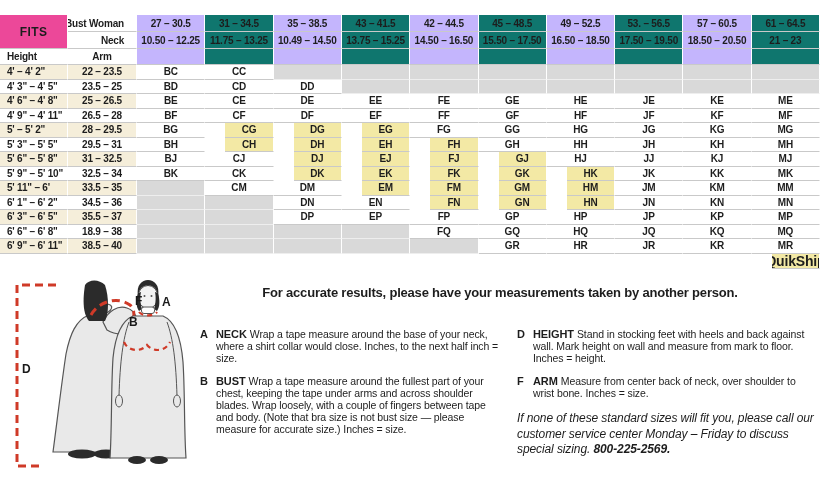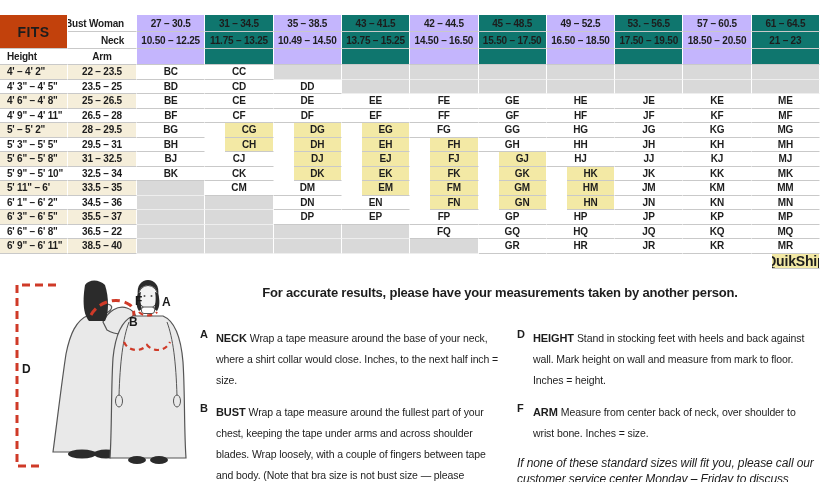--- a/index.html
+++ b/index.html
@@ -11,21 +11,21 @@
     display:grid;box-sizing:border-box;
     grid-template-columns:68px 69px repeat(10,1fr);
     grid-template-rows:15px 17px 17px 16px repeat(13,14.5px) 15px;}
   .c{display:flex;align-items:center;justify-content:center;
      font-size:10px;font-weight:700;letter-spacing:-0.2px;
      border-right:1px solid #fff;border-bottom:1px solid #c9c9c9;
      box-sizing:border-box;white-space:nowrap;overflow:hidden;}
   .t-title{grid-column:1/-1;justify-content:flex-start;padding-left:5px;
      font-size:11.5px;letter-spacing:.3px;background:#fff;
      border-top:3px solid #4a4a4a;border-bottom:1px solid #8d8d8d;margin-top:48px;}
-  .fits{background:#c2410c;font-size:14px;letter-spacing:.4px;}
+  .fits{background:#ec4899;font-size:12px;letter-spacing:.4px;}
   .lab-right{justify-content:flex-end;padding-right:12px;background:#fff;}
   .h-left{justify-content:flex-start;padding-left:7px;}
   .col-odd{background:#c4b5fd;}
   .col-even{background:#0f766e;}
   .row-odd{background:#f5eeda;}
   .hl{background:#f3e9a5;margin-left:20px;}
   .na{background:#d9d9d9;border-bottom-color:#eee;}
   .spacer{background:#fff;border-bottom:none;border-right:none;}
   .qs{font-size:14px;}
   
@@ -34,21 +34,21 @@
   .svg-label{font:700 12px "Liberation Sans",sans-serif;fill:#1a1a1a;}
   .red-dash{stroke:#cf3a28;stroke-width:3;fill:none;stroke-dasharray:8 5;}
   .red-dash-thin{stroke:#cf3a28;stroke-width:2.2;fill:none;stroke-dasharray:5 4;}
   .outline{stroke:#555;stroke-width:1.2;fill:#e9e9e9;}
   #intro{position:absolute;left:188px;right:8px;top:5px;text-align:center;
      font-size:13px;font-weight:700;line-height:16.5px;letter-spacing:-0.2px;}
   #cols{position:absolute;left:200px;top:48px;width:618px;display:flex;gap:16px;}
   .col{width:301px;flex:none;}
   .instr{display:flex;gap:7px;margin-bottom:11px;}
   .ltr{font-weight:700;font-size:11px;width:9px;flex:none;line-height:13.5px;}
-  .itext{font-size:10.5px;line-height:21px;letter-spacing:-0.1px;}
+  .itext{font-size:10.5px;line-height:12px;letter-spacing:-0.1px;}
   .itext b{font-size:11px;margin-right:3px;}
   #special{font-style:italic;font-size:12px;line-height:15.5px;margin-top:12px;
      letter-spacing:-0.1px;}
   #special b{font-weight:700;}
 </style>
 </head>
 <body>
 
 <div id="sizing-table">
     <div class="c t-title">CASSOCK–ALB—WOMAN</div>
@@ -213,21 +213,21 @@
     <div class="c na"></div>
     <div class="c">DP</div>
     <div class="c">EP</div>
     <div class="c">FP</div>
     <div class="c">GP</div>
     <div class="c">HP</div>
     <div class="c">JP</div>
     <div class="c">KP</div>
     <div class="c">MP</div>
     <div class="c h-left ">6' 6" – 6' 8"</div>
-    <div class="c">36.5 – 22</div>
+    <div class="c">18.9 – 38</div>
     <div class="c na"></div>
     <div class="c na"></div>
     <div class="c na"></div>
     <div class="c na"></div>
     <div class="c">FQ</div>
     <div class="c">GQ</div>
     <div class="c">HQ</div>
     <div class="c">JQ</div>
     <div class="c">KQ</div>
     <div class="c">MQ</div>

